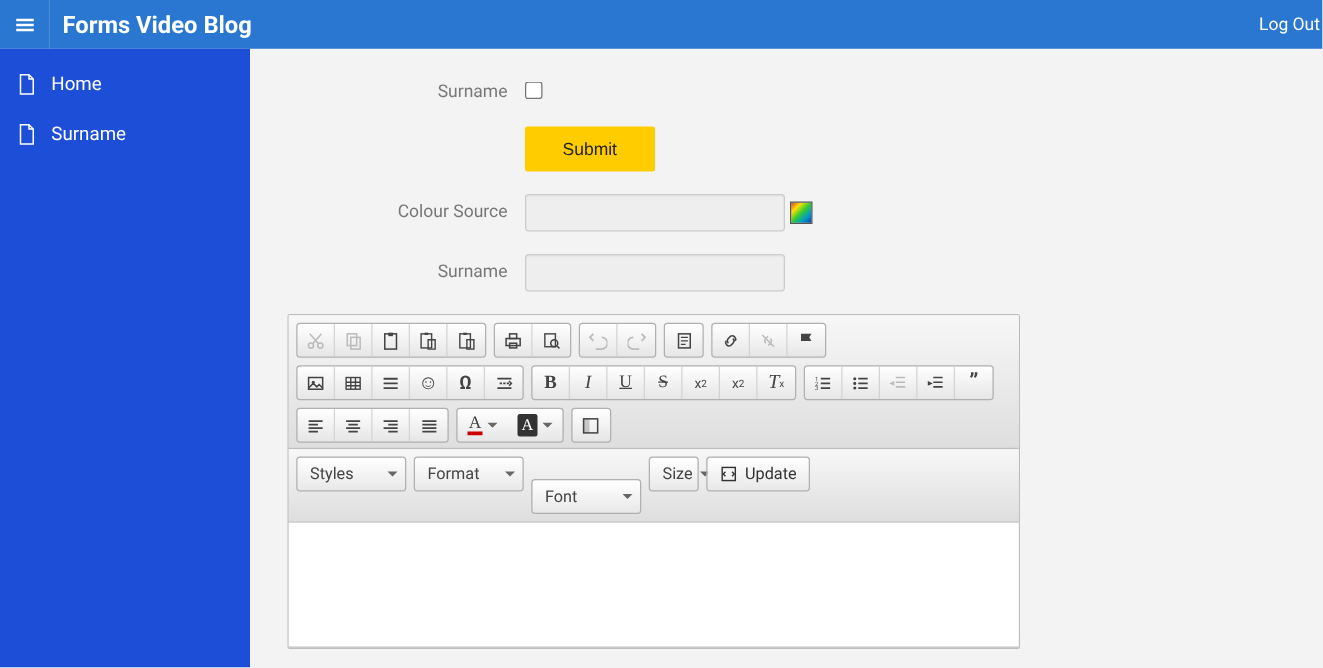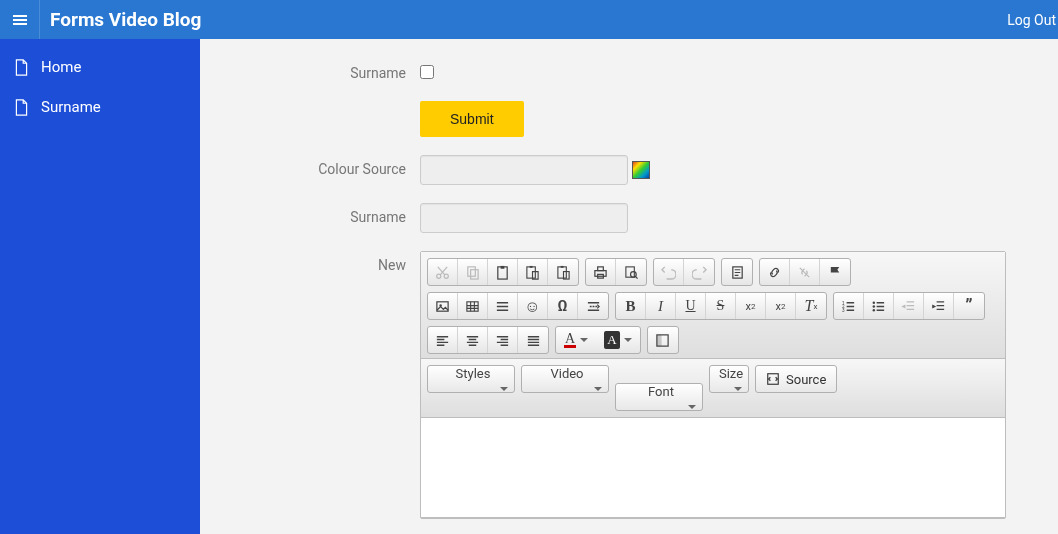--- a/index.html
+++ b/index.html
@@ -42,21 +42,21 @@
 .tbtn.disabled { color: #bbb; cursor: default; }
 .tbtn svg { width: 15px; height: 15px; fill: currentColor; }
 .tbtn.bold { font-weight: 700; font-family: Georgia, serif; font-size: 15px; }
 .tbtn.italic { font-style: italic; font-family: Georgia, serif; font-size: 15px; }
 .tbtn.under { text-decoration: underline; font-family: Georgia, serif; font-size: 14px; }
 .tbtn.strike { text-decoration: line-through; font-family: Georgia, serif; font-size: 14px; }
 .tbtn.txt { font-size: 11px; }
 .tbtn.wide { width: auto; padding: 0 8px; gap: 4px; border: none; }
 
 .combo-row { padding: 6px; display: flex; gap: 6px; border-bottom: 1px solid #bdbdbd; background: linear-gradient(#f7f7f7, #dedede); }
-.combo { height: 28px; border: 1px solid #b0b0b0; border-radius: 3px; background: linear-gradient(#ffffff, #e8e8e8); display: flex; align-items: center; padding: 0 6px 0 10px; font-size: 13px; color: #444; cursor: pointer; gap: 6px; flex-direction: column; }
+.combo { height: 28px; border: 1px solid #b0b0b0; border-radius: 3px; background: linear-gradient(#ffffff, #e8e8e8); display: flex; align-items: center; padding: 0 6px 0 10px; font-size: 13px; color: #444; cursor: pointer; gap: 6px; }
 .combo .caret { margin-left: auto; }
 .combo.styles { width: 88px; }
 .combo.format { width: 88px; }
 .combo.font { width: 88px; margin-top: 18px; }
 .combo.size { width: 40px; }
 .src-btn { height: 28px; border: 1px solid #b0b0b0; border-radius: 3px; background: linear-gradient(#ffffff, #e8e8e8); display: flex; align-items: center; padding: 0 10px; font-size: 13px; color: #333; gap: 6px; cursor: pointer; }
 
 .editor-body { height: 100px; background: #fff; border-bottom: 1px solid #bdbdbd; }
 
 .caret { width: 0; height: 0; border-left: 4px solid transparent; border-right: 4px solid transparent; border-top: 4px solid #666; display: inline-block; }
@@ -112,21 +112,20 @@
         <input type="text" class="color-input" style=""><span class="color-swatch"></span>
       </div>
     </div>
 
     <div class="form-row">
       <div class="form-label">Surname</div>
       <div class="form-control"><input type="password" class="pwd-input" style=""></div>
     </div>
 
     <div class="form-row">
-      <div class="form-label">New</div>
       <div class="form-control">
         <div class="editor">
 
           <div class="editor-top">
 
             <div class="toolgroup">
               <div class="tbtn disabled">
                   <svg viewBox="0 0 16 16">
                     <circle cx="4" cy="12" r="2.2" fill="none" stroke="currentColor" stroke-width="1.3"></circle>
                     <circle cx="12" cy="12" r="2.2" fill="none" stroke="currentColor" stroke-width="1.3"></circle>
@@ -345,37 +344,37 @@
                 </div>
             </div>
           </div>
 
           <div class="combo-row">
             <div class="combo styles">
                 <span>Styles</span>
                 <span class="caret"></span>
               </div>
             <div class="combo format">
-                <span>Video</span>
+                <span>Format</span>
                 <span class="caret"></span>
               </div>
             <div class="combo font">
                 <span>Font</span>
                 <span class="caret"></span>
               </div>
             <div class="combo size">
                 <span>Size</span>
                 <span class="caret"></span>
               </div>
             <div class="src-btn">
               <svg viewBox="0 0 16 16" width="14" height="14">
                   <rect x="2" y="2" width="12" height="12" fill="none" stroke="currentColor" stroke-width="1.3"></rect>
                   <path d="M5 6l-2 2 2 2M11 6l2 2-2 2" fill="none" stroke="currentColor" stroke-width="1.3"></path>
                 </svg>
-              <span>Source</span>
+              <span>Update</span>
             </div>
           </div>
 
           <div class="editor-body"></div>
 
         </div>
       </div>
     </div>
 
   </div>

